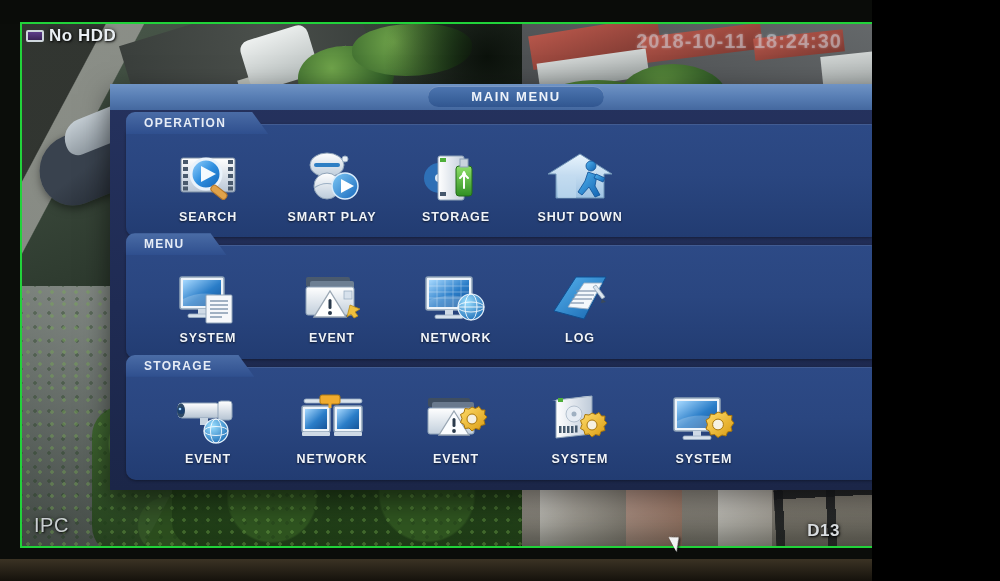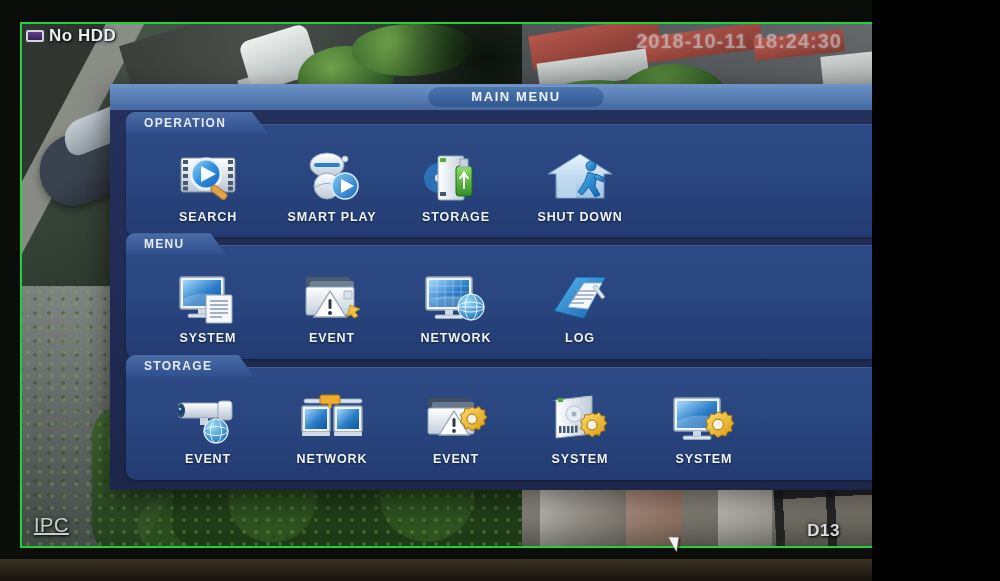--- a/index.html
+++ b/index.html
@@ -227,21 +227,21 @@
     width:18px; height:12px; border:2px solid #cfd7dd; border-radius:2px;
     background: linear-gradient(180deg,#5d3c8a,#3a2258); box-sizing:border-box;
   }
   #no-hdd-text { font-size:17px; font-weight:bold; }
   #timestamp {
     right:30px; top:30px; font-size:20px; font-weight:bold;
     color: rgba(210,222,232,.45);
     text-shadow: 0 0 3px rgba(255,255,255,.25);
     letter-spacing:1px;
   }
-  #cam-name { left:34px; bottom:44px; font-size:20px; color:rgba(238,243,246,.82);text-decoration:underline; }
+  #cam-name { left:34px; bottom:44px; font-size:20px; color:rgba(238,243,246,.82); }
   #chan-id  { right:32px; bottom:40px; font-size:17px; font-weight:bold; color:rgba(238,243,246,.9); }
 
   #cursor {
     position:absolute; left:672px; top:534px; width:0; height:0;
     border-left:9px solid #f2f2f2;
     border-top:5px solid transparent;
     border-bottom:12px solid transparent;
     transform: rotate(-28deg);
     filter: drop-shadow(1px 1px 1px rgba(0,0,0,.8));
   }

